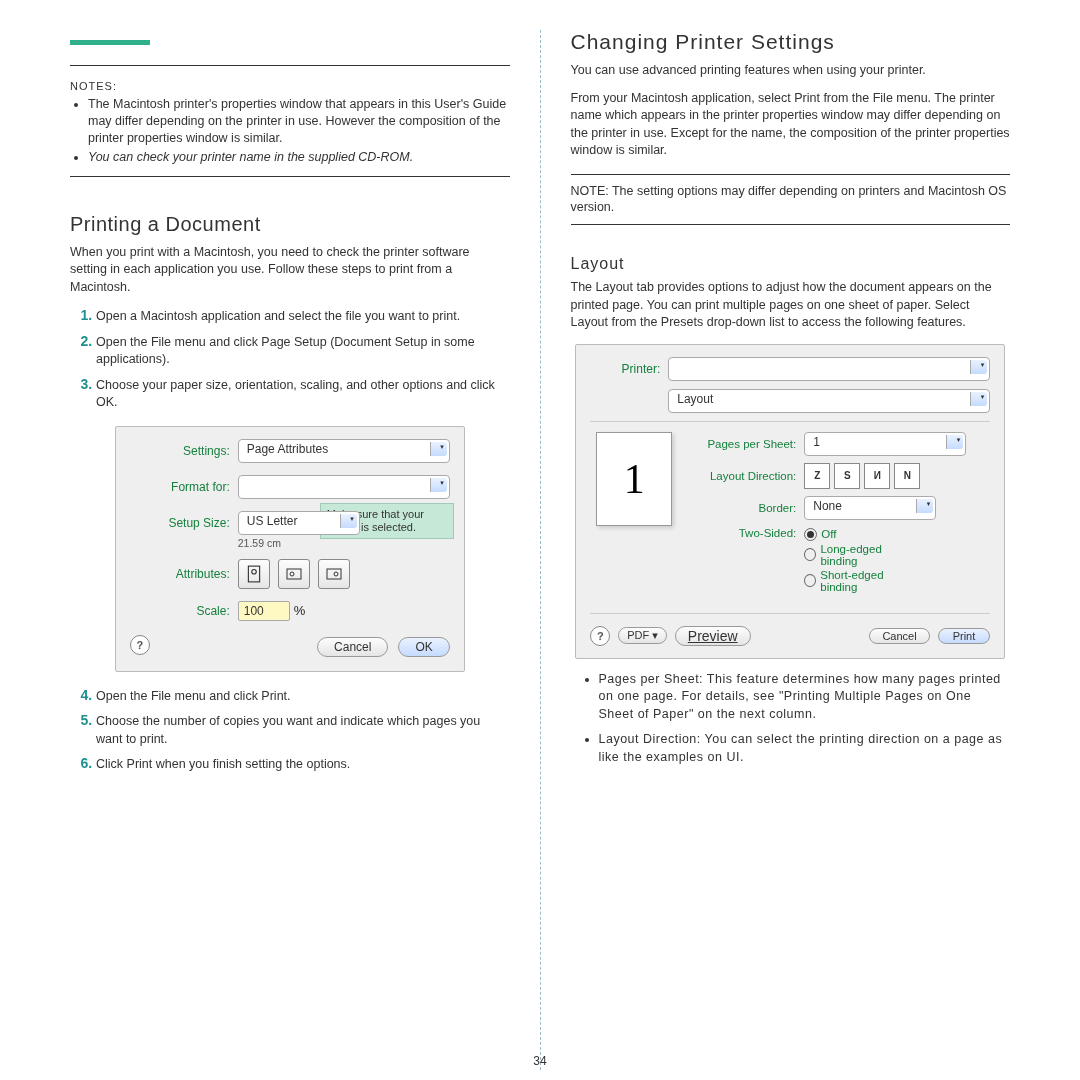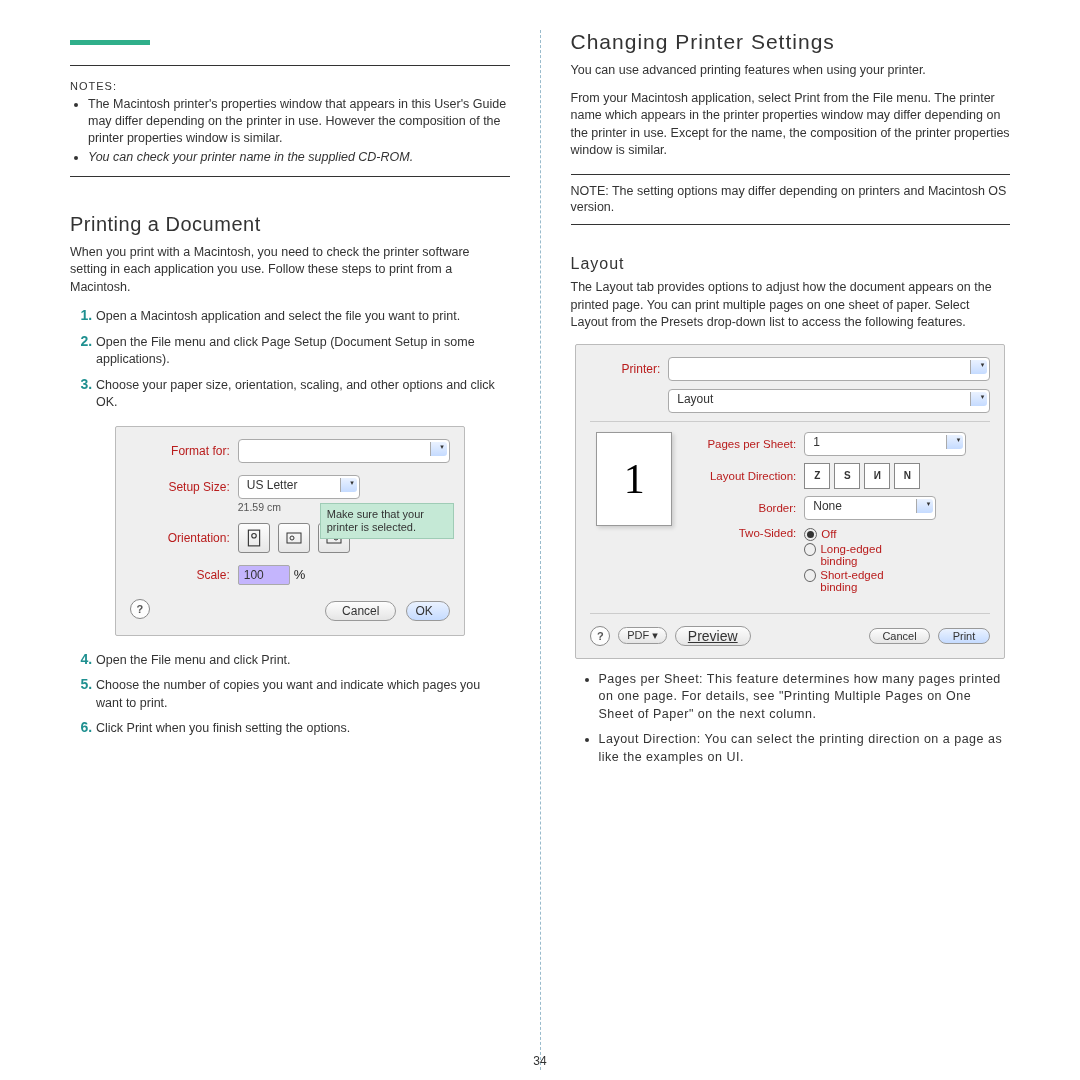--- a/index.html
+++ b/index.html
@@ -119,21 +119,21 @@
   }
   .row {
     display: flex;
     align-items: center;
     margin-bottom: 12px;
   }
   .row label {
     width: 100px;
     text-align: right;
     font-size: 12px;
-    color: #b91c1c;
+    color: #15803d;
     padding-right: 8px;
   }
   .select {
     flex: 1;
     background: #fff;
     border: 1px solid #aaa;
     border-radius: 4px;
     padding: 2px 22px 2px 8px;
     font-size: 12px;
     height: 18px;
@@ -156,21 +156,21 @@
     content: "▾";
     position: absolute;
     right: 5px;
     top: 5px;
     font-size: 7px;
     line-height: 4px;
     color: #333;
     z-index: 2;
   }
   .input {
-    background: #c4b5fd;
+    background: #fef9c3;
     border: 1px solid #aaa;
     border-radius: 2px;
     padding: 2px 5px;
     font-size: 12px;
     width: 40px;
     color: #333;
   }
   .hint-small {
     font-size: 10.5px;
     color: #555;
@@ -202,21 +202,20 @@
   .mac-btn {
     border: 1px solid #999;
     border-radius: 12px;
     background: linear-gradient(#fdfdfd, #e5e5e5);
     padding: 2px 16px;
     font-size: 12px;
     color: #333;
   }
   .mac-btn.primary {
     background: linear-gradient(#eaf2ff, #c5dbff);
-    padding-left: 8px;
   }
   .help-circle {
     width: 18px;
     height: 18px;
     border: 1px solid #888;
     border-radius: 50%;
     display: flex;
     align-items: center;
     justify-content: center;
     font-size: 11px;
@@ -298,21 +297,21 @@
     border: 1px solid #888;
     background: #fff;
     font-size: 10px;
     display: flex;
     align-items: center;
     justify-content: center;
     font-weight: bold;
     color: #333;
   }
   .radio-group { display: flex; flex-direction: column; font-size: 11.5px; color: #333; }
-  .radio-group label { display: flex; gap: 4px; padding: 1px 0; text-align: left; width: auto; }
+  .radio-group label { display: flex; align-items: center; gap: 4px; padding: 1px 0; text-align: left; width: auto; }
   .radio { width: 11px; height: 11px; border-radius: 50%; border: 1px solid #666; display: inline-block; position: relative; }
   .radio.checked::after { content: ""; position: absolute; top: 2px; left: 2px; width: 7px; height: 7px; border-radius: 50%; background: #333; }
   .layout-bottom {
     display: flex;
     align-items: center;
     justify-content: space-between;
     border-top: 1px solid #ccc;
     padding-top: 12px;
     margin-top: 12px;
   }
@@ -367,31 +366,35 @@
     <p class="body">When you print with a Macintosh, you need to check the printer software setting in each application you use. Follow these steps to print from a Macintosh.</p>
 
     <ol class="steps">
       <li>Open a Macintosh application and select the file you want to print.</li>
       <li><span>Open the File menu and click Page Setup (Document Setup in some applications).</span></li>
       <li>Choose your paper size, orientation, scaling, and other options and click OK.</li>
     </ol>
 
     <div class="dialog">
       <div class="row">
+        <label>Settings:</label>
+        <div class="select">Page Attributes</div>
+      </div>
+      <div class="row">
         <label>Format for:</label>
         <div class="select"></div>
       </div>
       <div class="callout">Make sure that your printer is selected.</div>
       <div class="row">
         <label>Setup Size:</label>
         <div class="select" style="flex:none;width:90px;">US Letter</div>
       </div>
       <div class="hint-small">21.59 cm</div>
       <div class="row">
-        <label>Orientation:</label>
+        <label>Attributes:</label>
         <div class="orient-group">
           <div class="orient-btn">
             <svg viewBox="0 0 12 16">
                 <rect x="1" y="1" width="10" height="14" fill="none" stroke="#333" stroke-width="1"></rect>
                 <circle cx="6" cy="6" r="2" fill="none" stroke="#333" stroke-width="1"></circle>
               </svg>
           </div>
           <div class="orient-btn">
             <svg viewBox="0 0 16 12">
                 <rect x="1" y="1" width="14" height="10" fill="none" stroke="#333" stroke-width="1"></rect>

